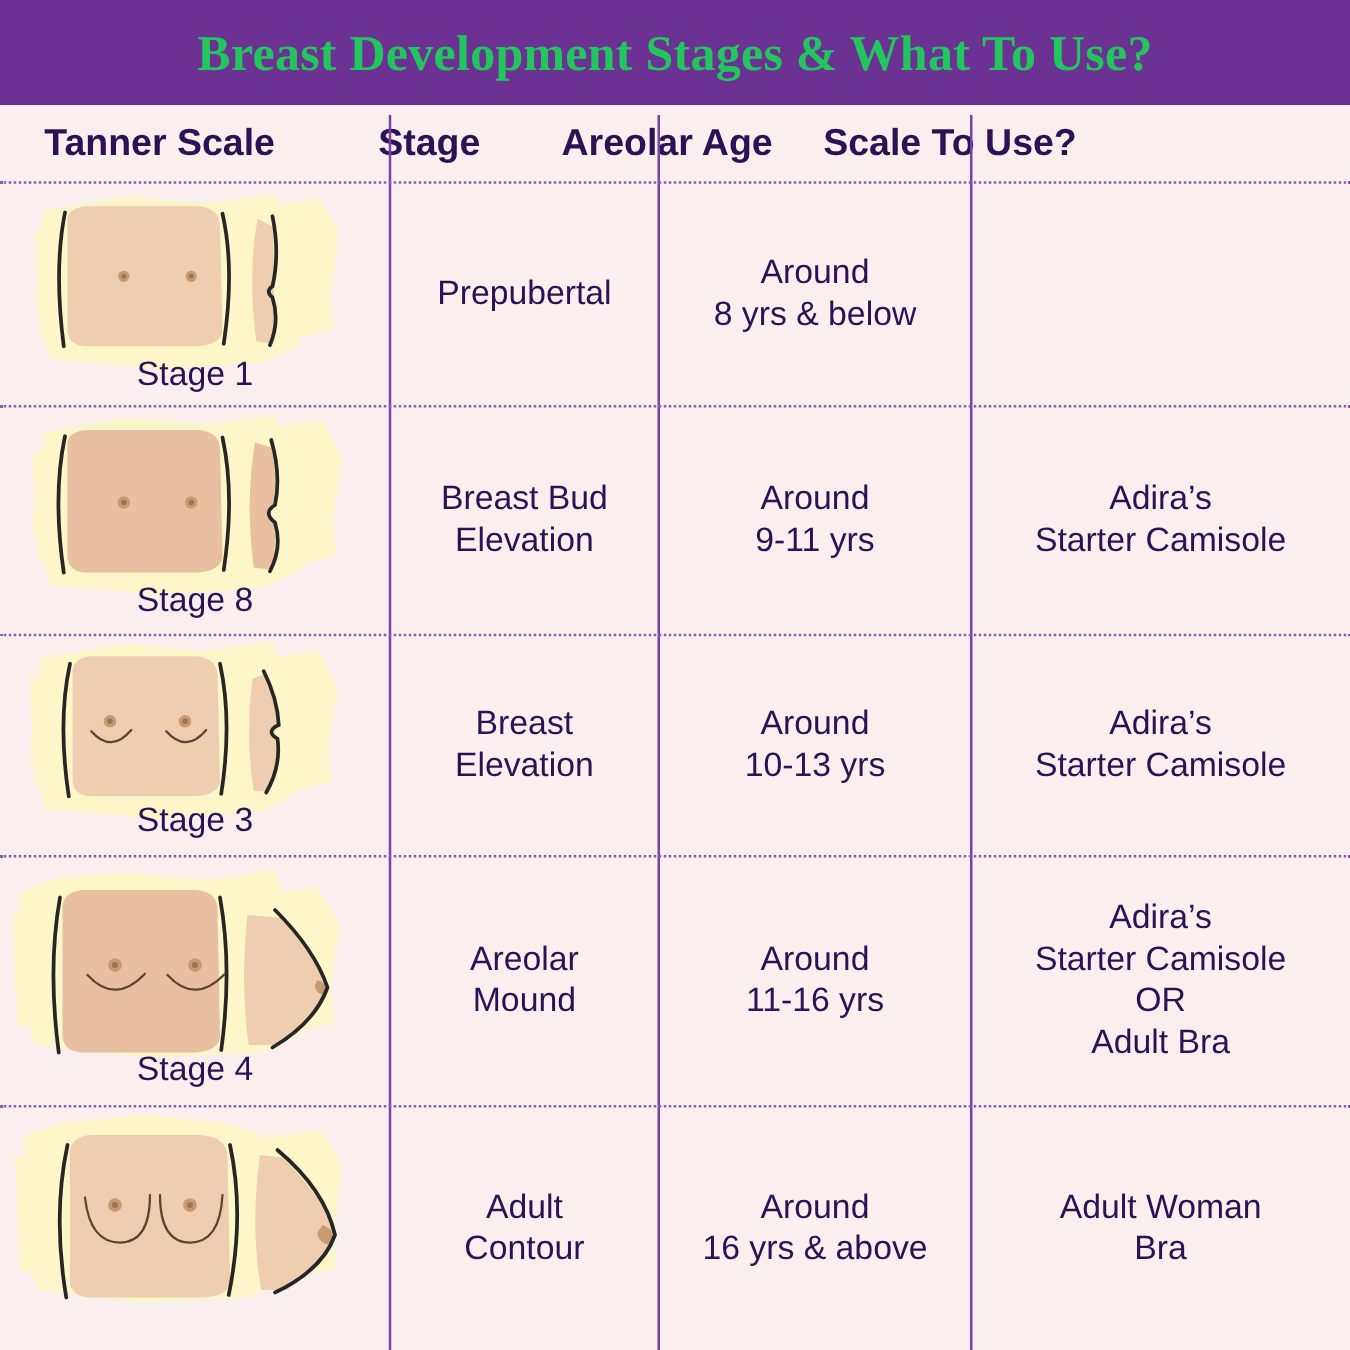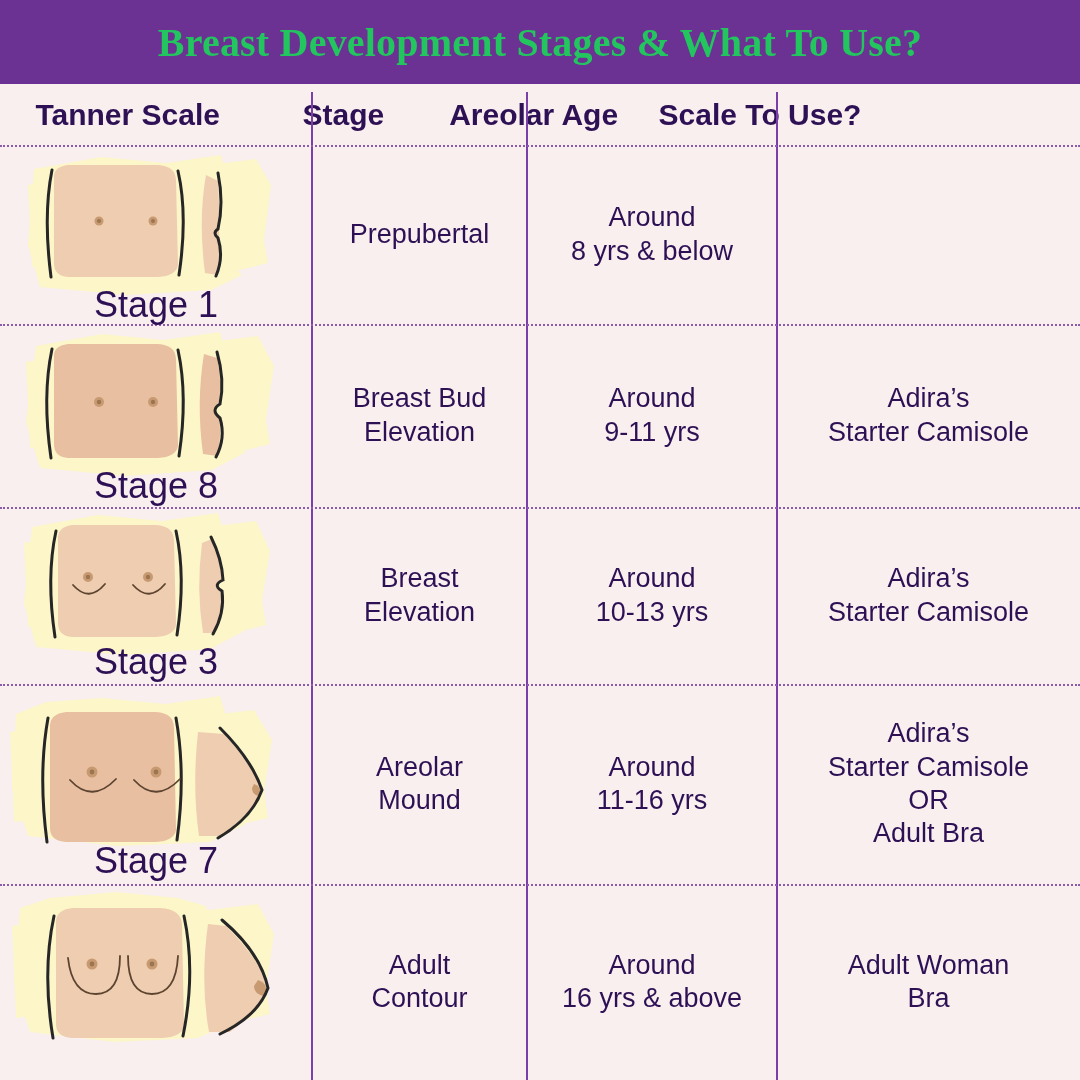--- a/index.html
+++ b/index.html
@@ -90,21 +90,21 @@
   }
 
   .art-wrap {
     position: relative;
     width: 300px; height: 100%;
   }
   .stage-label {
     position: absolute;
     left: 0; width: 300px;
     text-align: center;
-    font-size: 36px;
+    font-size: 27px;
     color: #2E1155;
     z-index: 5;
   }
   svg.fig { position: absolute; left: 0; top: 0; }
 </style>
 </head>
 <body>
 
 <div id="page">
 
@@ -244,21 +244,21 @@
             <circle cx="86" cy="88" r="2.4" fill="#9B7450"></circle>
             <circle cx="150" cy="88" r="5.5" fill="#C79A72"></circle>
             <circle cx="150" cy="88" r="2.4" fill="#9B7450"></circle>
             <path d="M64,96 Q86,120 110,95" stroke="#5C4430" stroke-width="1.8" fill="none" stroke-linecap="round"></path>
             <path d="M128,96 Q150,120 174,95" stroke="#5C4430" stroke-width="1.8" fill="none" stroke-linecap="round"></path>
 
             <path d="M192,48 Q186,104 193,152 L216,152 Q250,124 256,106 Q250,86 218,50 Z" fill="#EFCDB0"></path>
             <path d="M248,100 Q258,104 252,112 Q246,110 246,104 Z" fill="#C79A72"></path>
             <path d="M214,44 Q246,76 256,106 Q246,134 212,154" stroke="#262626" stroke-width="3" fill="none" stroke-linecap="round"></path>
           </svg>
-          <div class="stage-label" style="top:155px">Stage 7</div>
+          <div class="stage-label" style="top:155px">Stage 4</div>
         </div>
       </div>
       <div class="cell c1" style="white-space:pre-line">Areolar
 Mound</div>
       <div class="cell c2" style="white-space:pre-line">Around
 11-16 yrs</div>
       <div class="cell c3" style="white-space:pre-line">Adira’s
 Starter Camisole
 OR
 Adult Bra</div>

